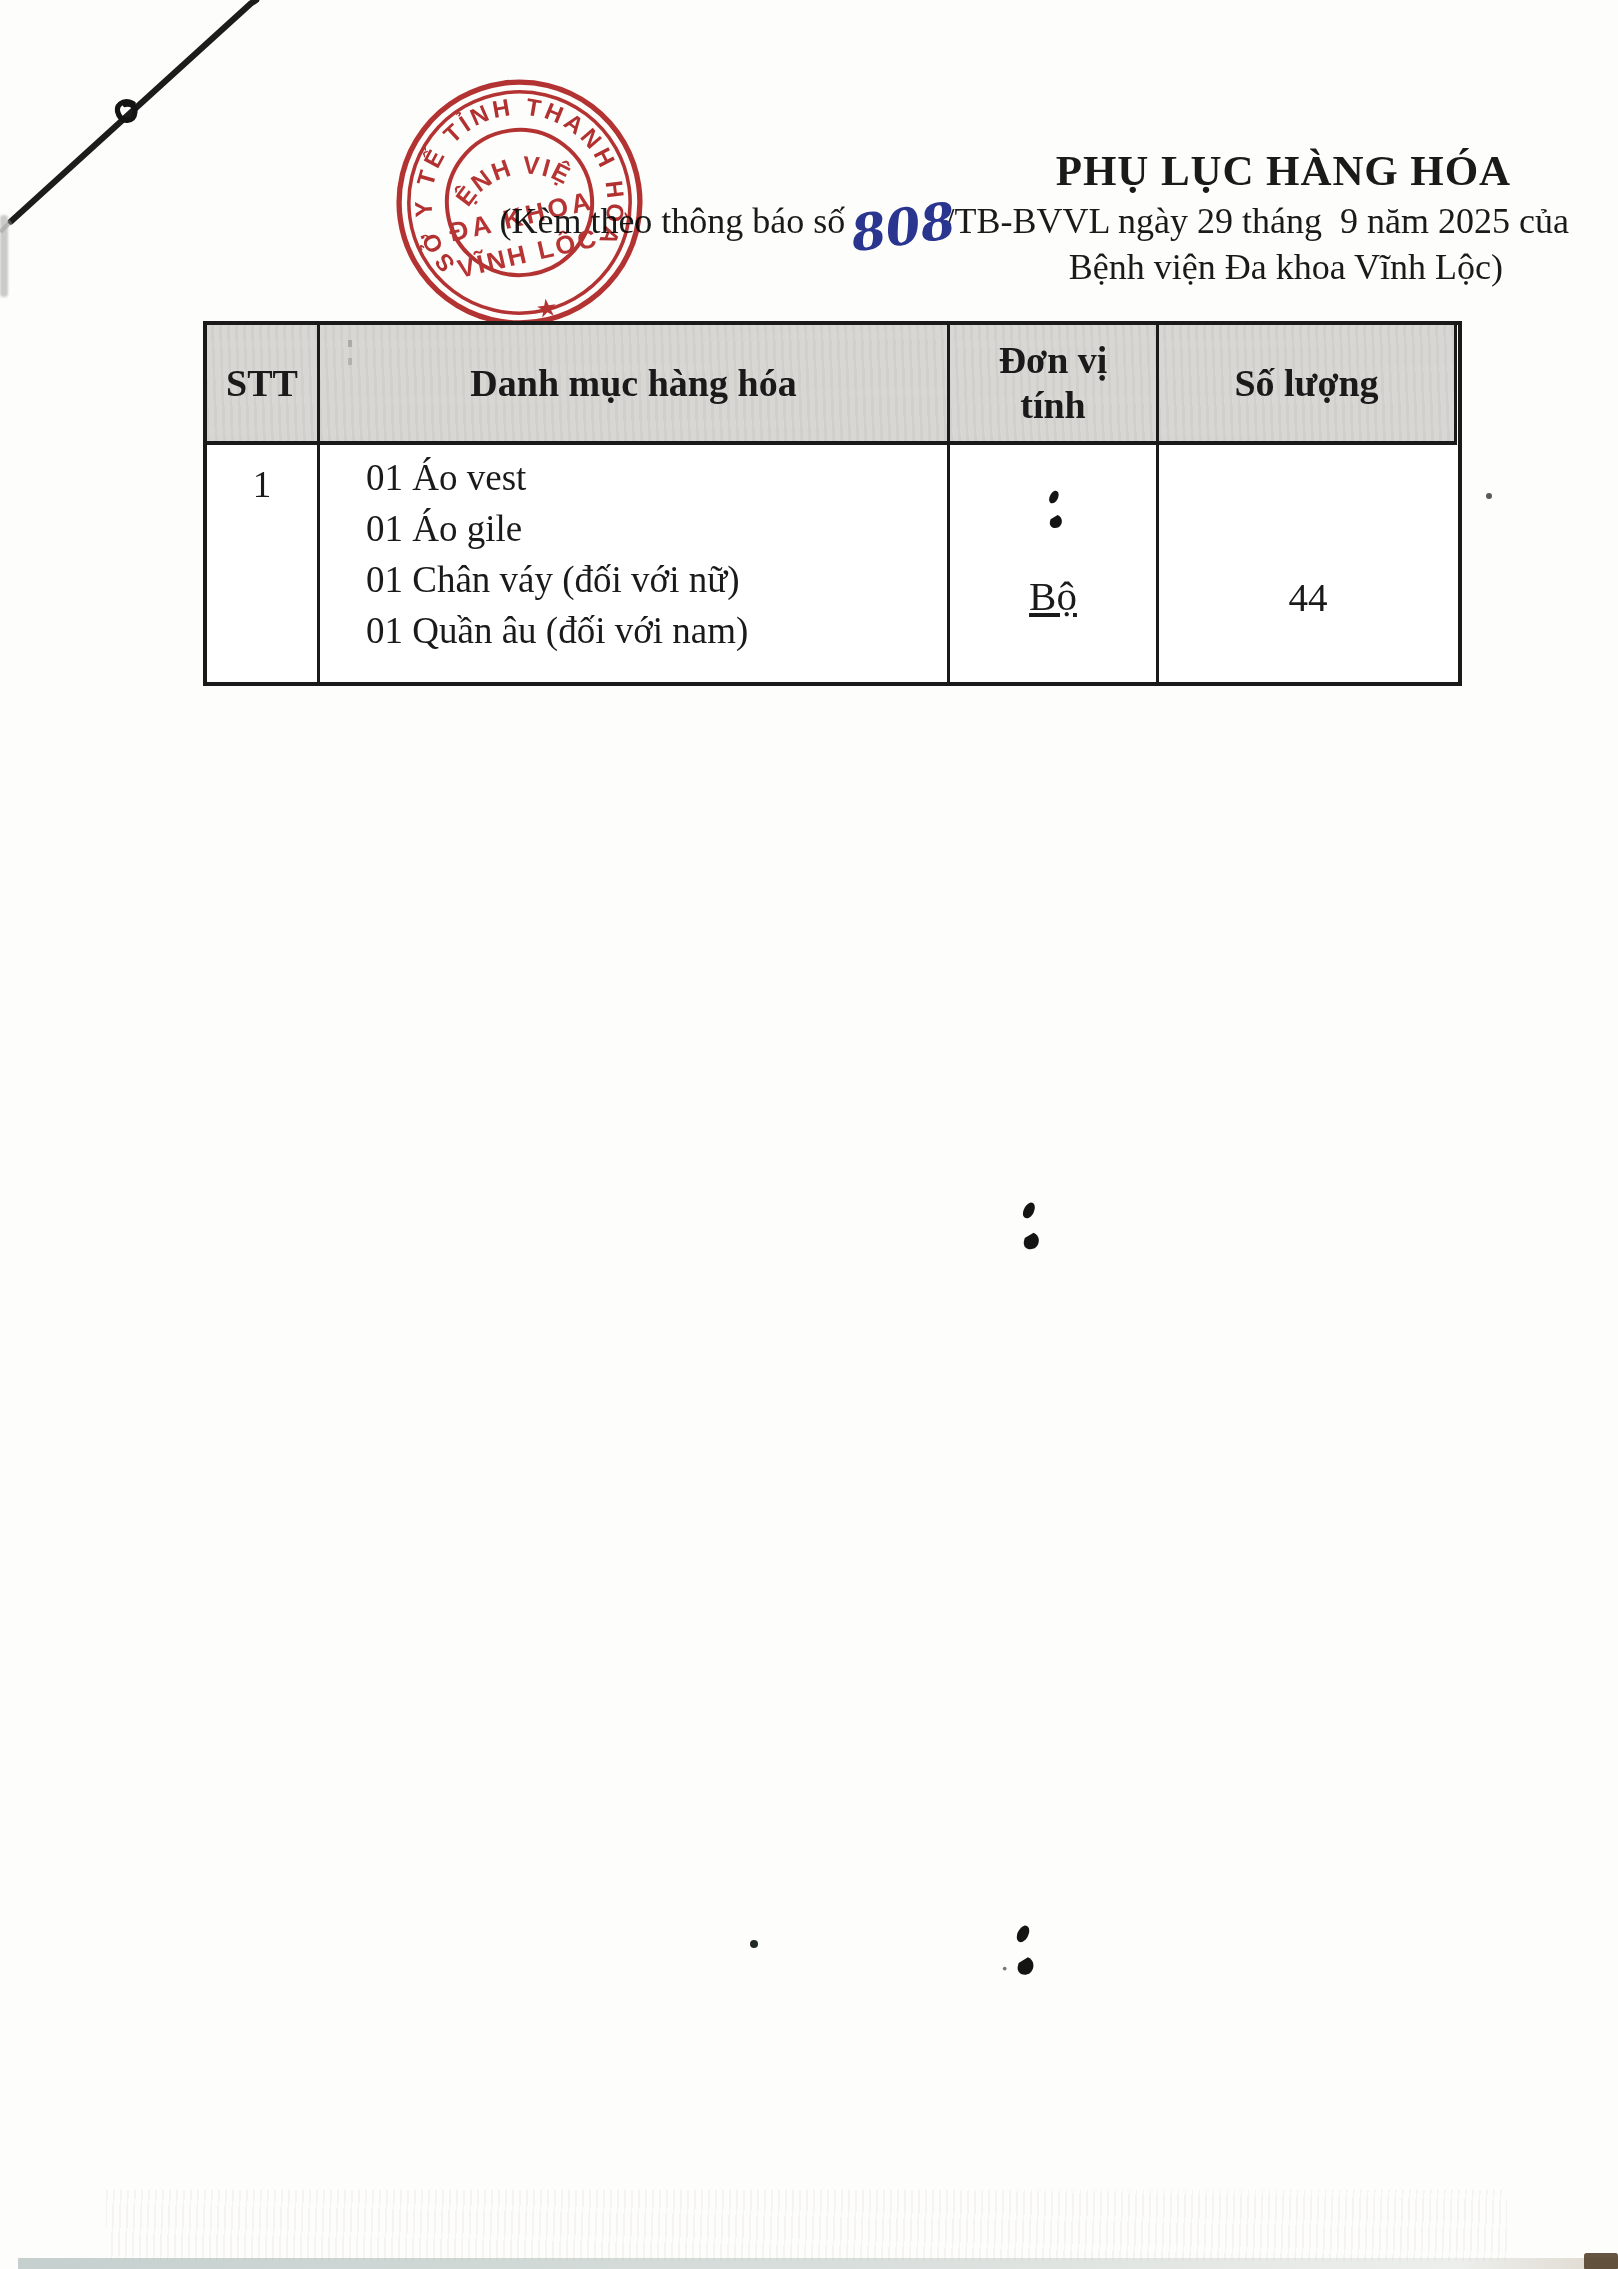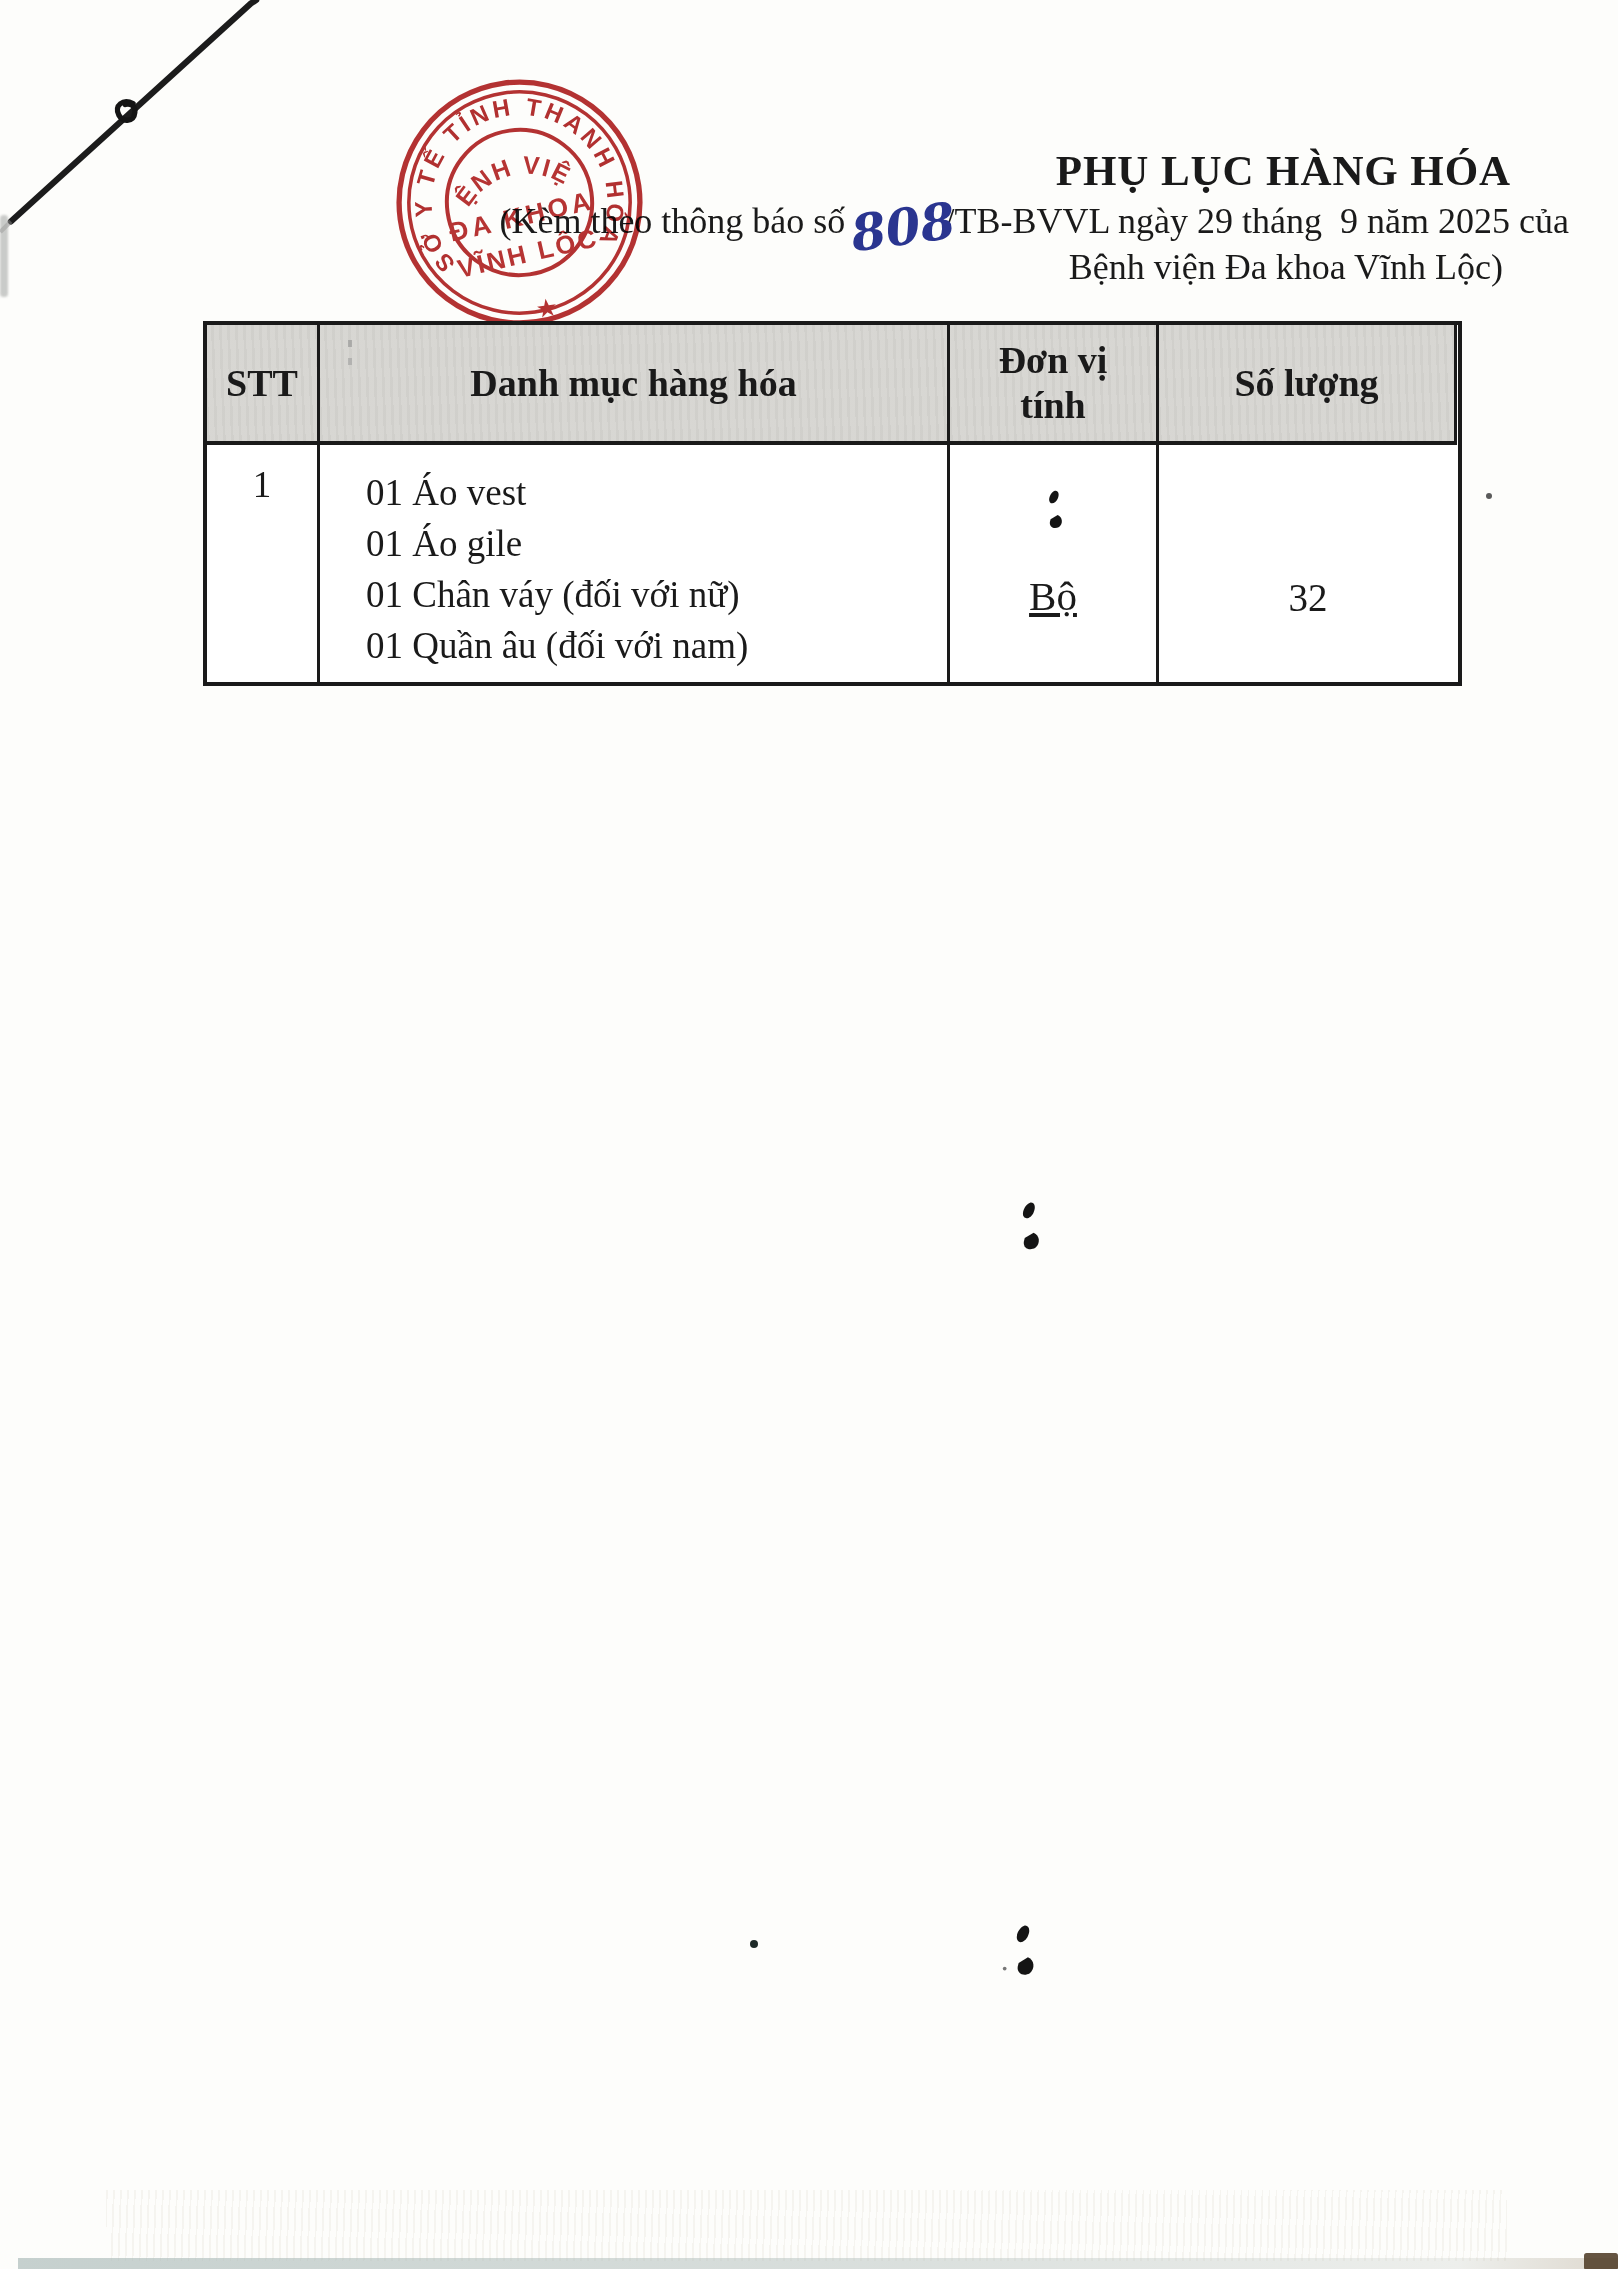--- a/index.html
+++ b/index.html
@@ -79,21 +79,21 @@
     background:
       repeating-linear-gradient(88deg,rgba(120,120,115,.06) 0 2.7px,rgba(255,255,255,.04) 2.7px 8px),
       #d6d5d1;
     display:flex;align-items:center;justify-content:center;
     text-align:center;font-weight:bold;font-size:38px;line-height:1.18;
   }
   .th:last-child,.td:last-child{border-right:none;}
   .th-unit{padding:12px 23px;}
   .td{box-sizing:border-box;border-right:3.5px solid #1a1a1a;position:relative;}
   .td-stt{text-align:center;font-size:37px;padding-top:17.7px;}
-  .td-items{padding:22px 0 0 46px;font-size:37px;line-height:51px;}
+  .td-items{padding:7px 0 0 46px;font-size:37px;line-height:51px;}
   .cell-center-text{position:absolute;left:0;width:100%;text-align:center;}
   .unit-text{top:127px;font-size:41px;text-decoration:underline;}
   .qty-text{top:130px;font-size:39px;}
 </style>
 </head>
 <body>
 
 <div class="page">
 
   <svg class="diag-line" width="275" height="248" viewBox="0 0 310 280">
@@ -145,21 +145,21 @@
       <div>01 Quần âu (đối với nam)</div>
     </div>
     <div class="td">
       <svg class="ink-mark" style="left:86px;top:43px;" width="32" height="51" viewBox="0 0 44 72">
         <path d="M26 4 C31 3 33 9 30 15 C28 20 22 24 19 20 C16 16 20 6 26 4 Z" fill="#141414"></path>
         <path d="M20 44 L30 38 C37 41 38 50 32 55 C25 59 18 55 19 48 Z" fill="#141414"></path>
       </svg>
       <div class="cell-center-text unit-text">Bộ</div>
     </div>
     <div class="td">
-      <div class="cell-center-text qty-text">32</div>
+      <div class="cell-center-text qty-text">44</div>
     </div>
   </div>
 
   <div class="colon-artifact"></div>
   <div class="dot dot-table"></div>
 
   <svg class="ink-mark" style="left:1007px;top:1199px;" width="39" height="64" viewBox="0 0 44 72">
     <path d="M26 4 C31 3 33 9 30 15 C28 20 22 24 19 20 C16 16 20 6 26 4 Z" fill="#141414"></path>
     <path d="M20 44 L30 38 C37 41 38 50 32 55 C25 59 18 55 19 48 Z" fill="#141414"></path>
   </svg>

